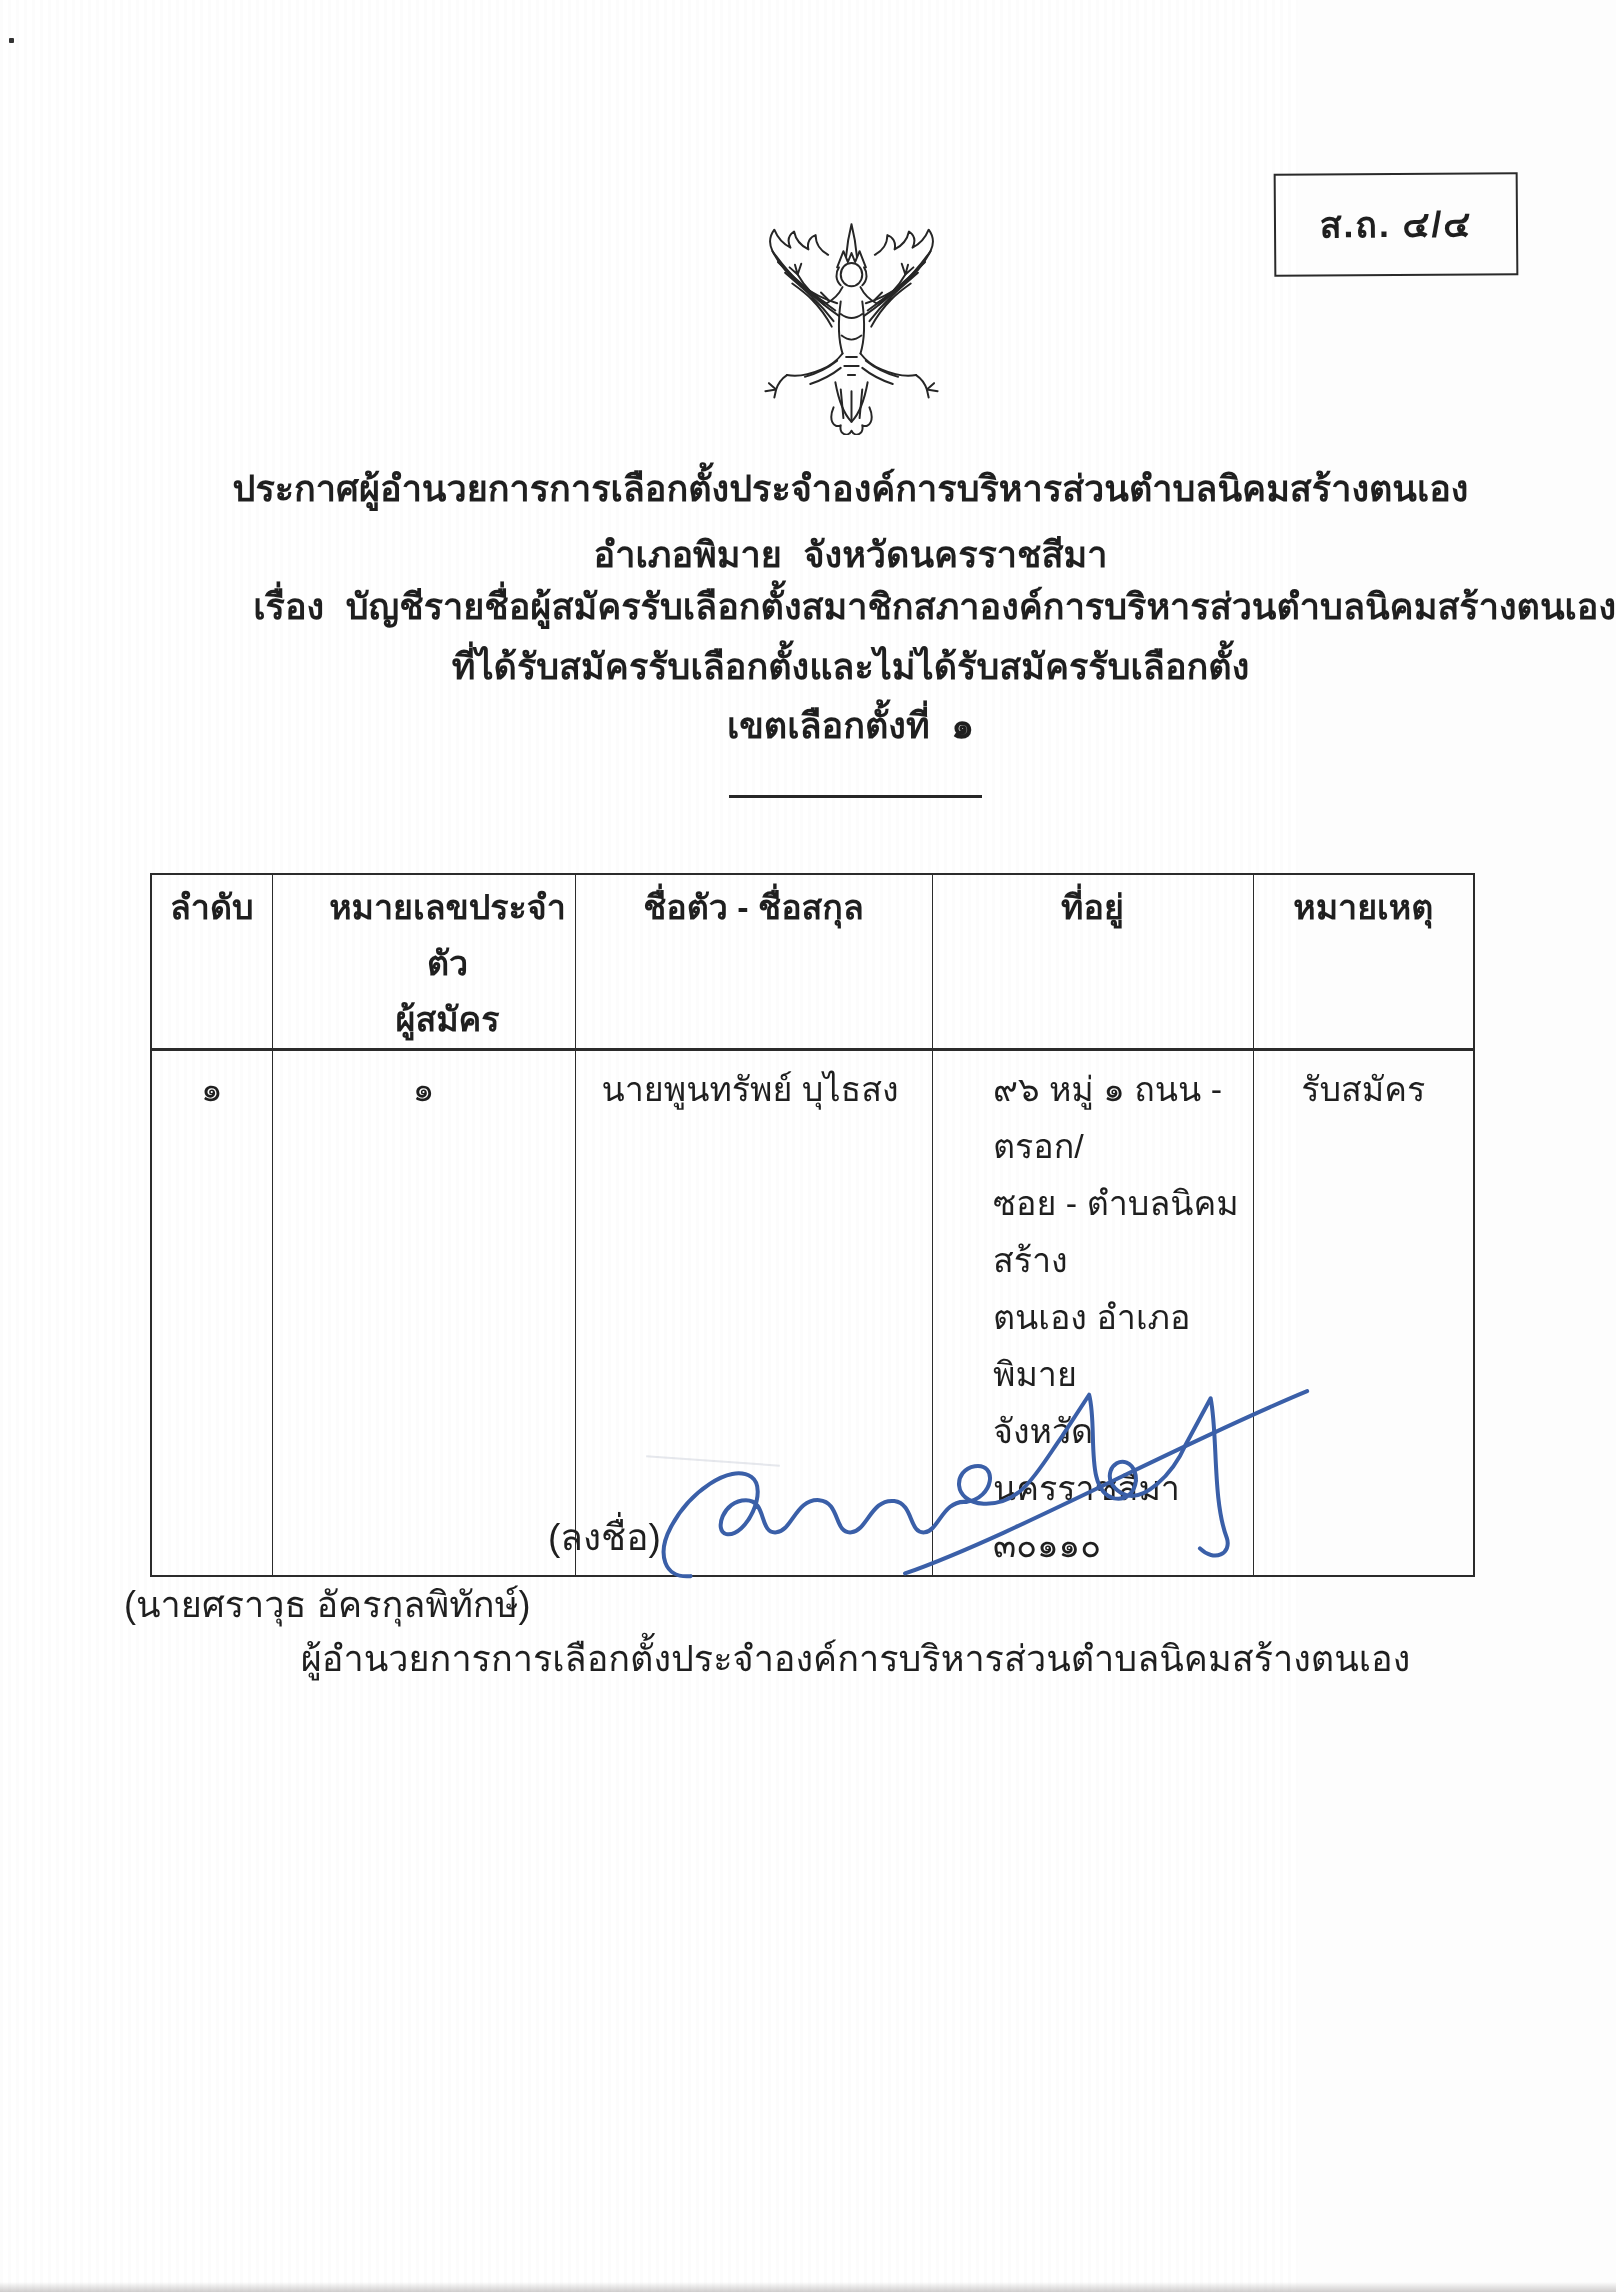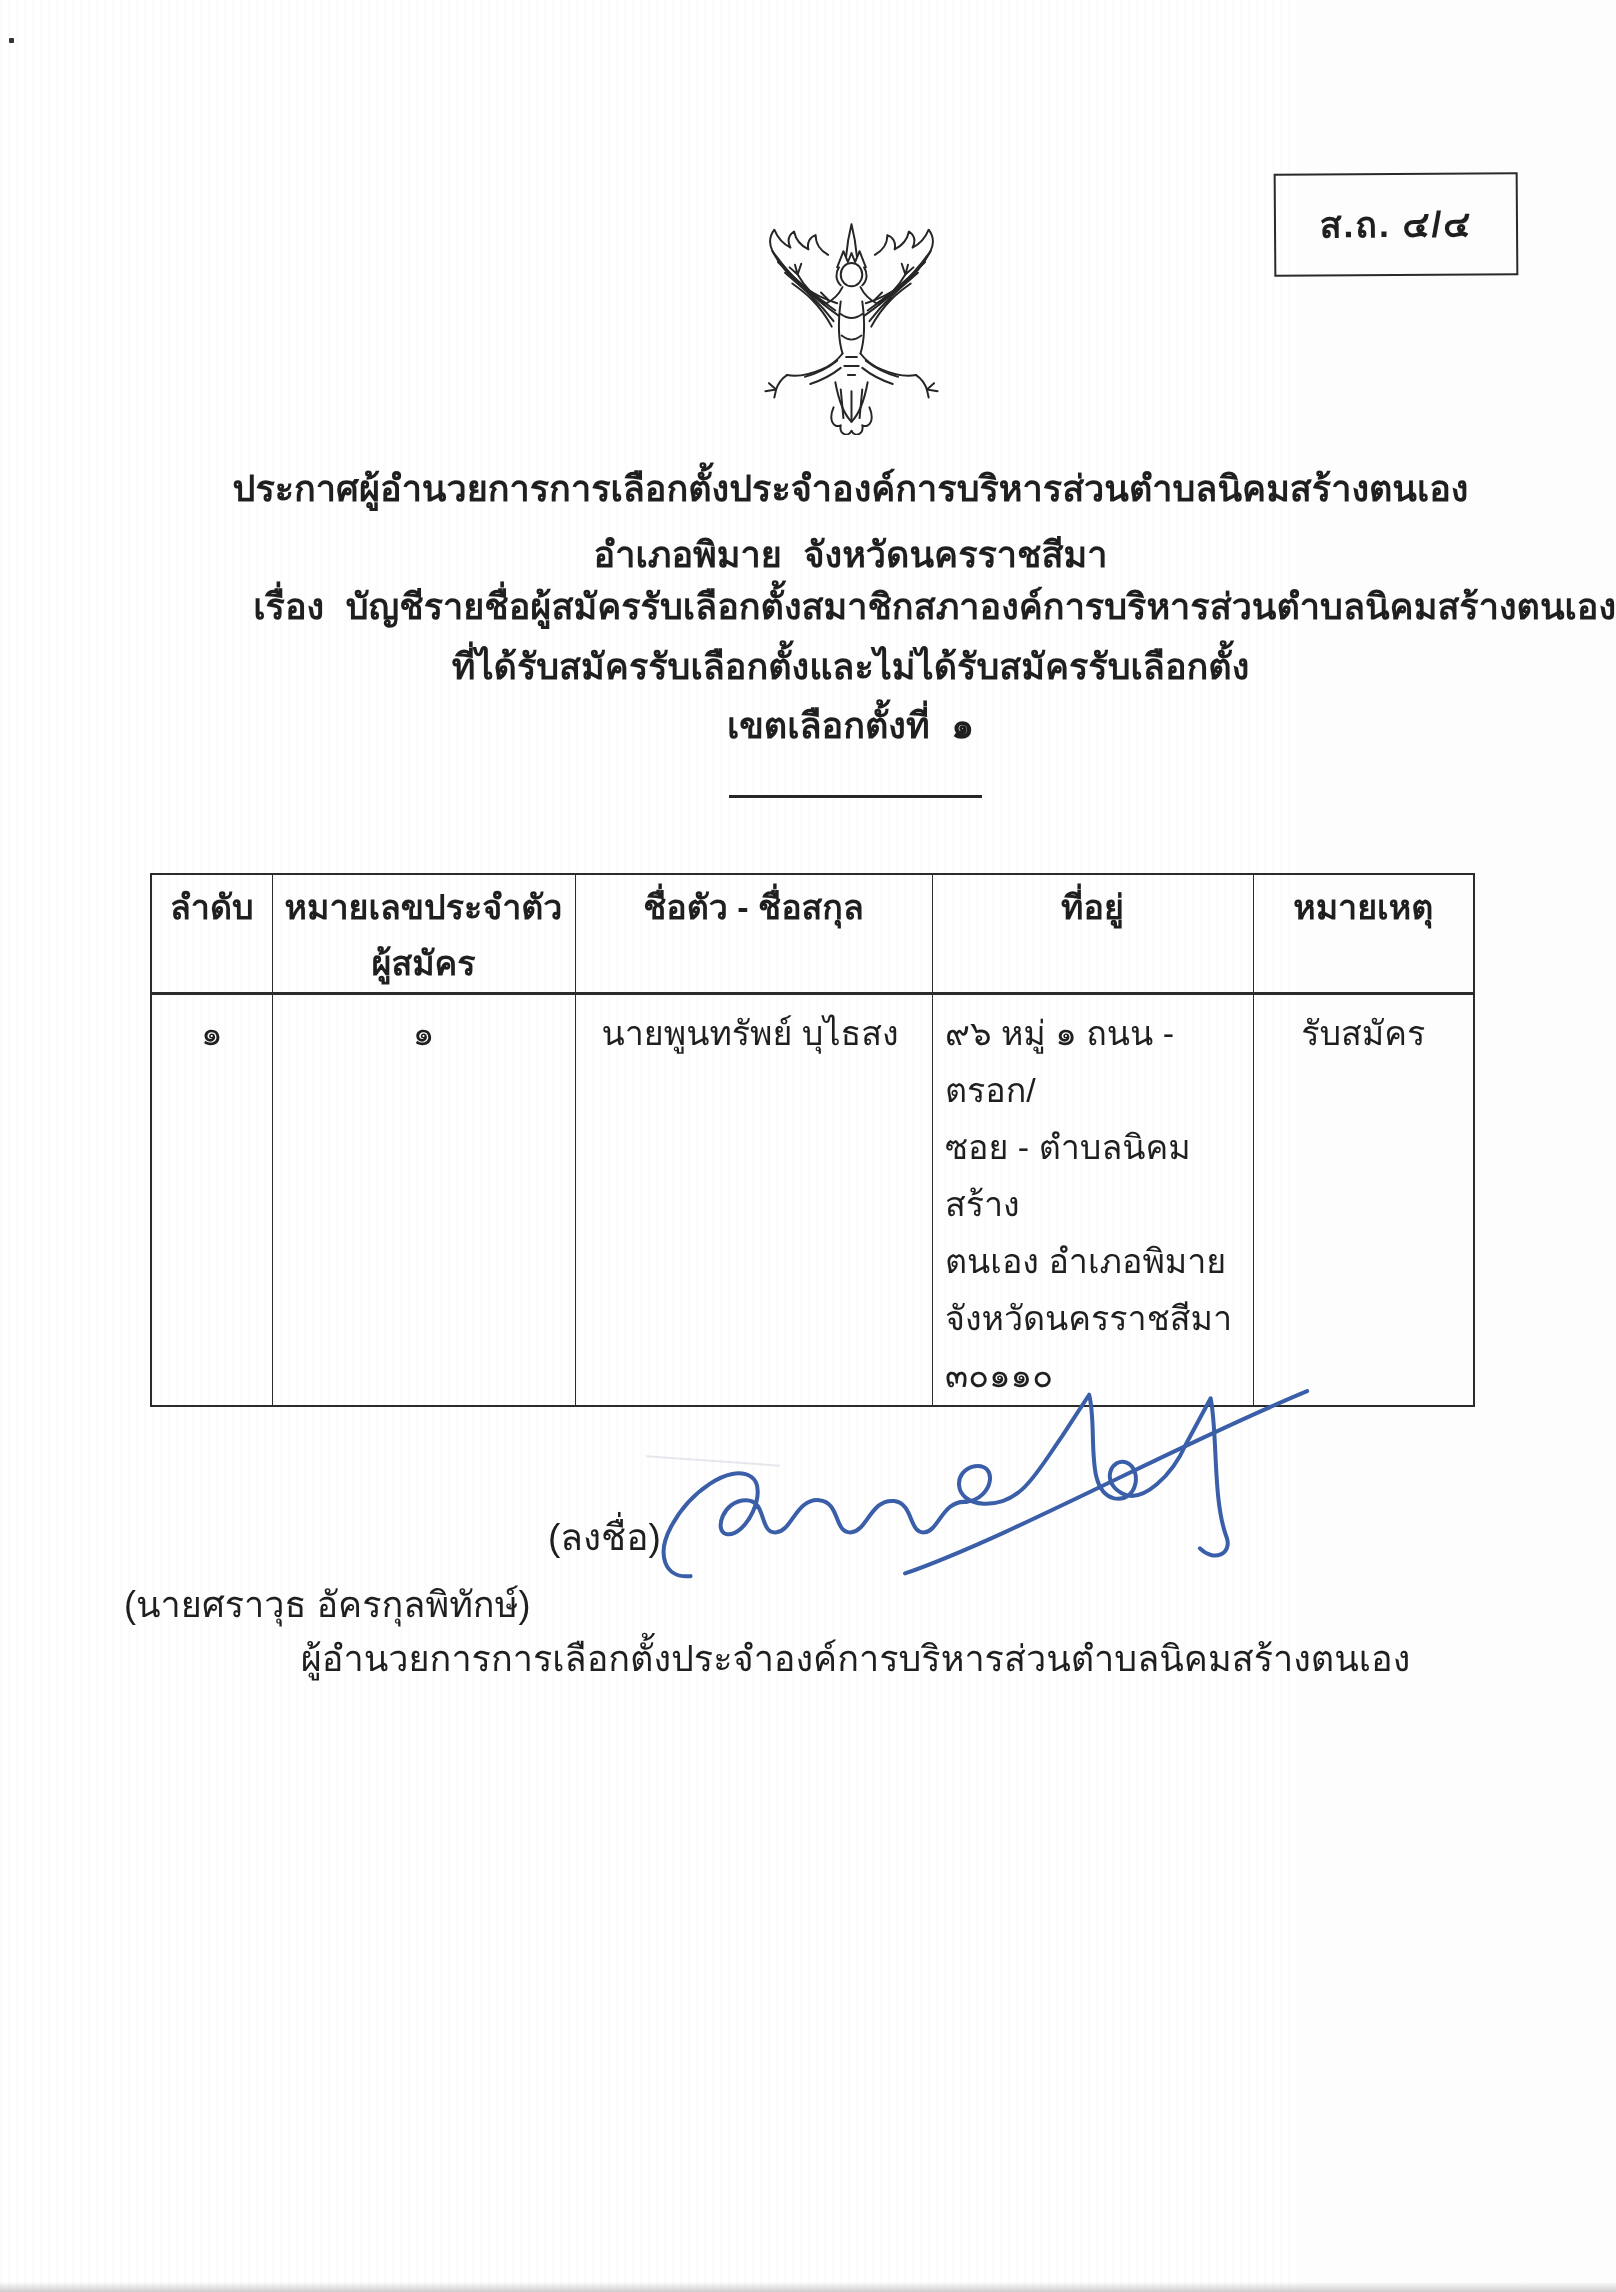--- a/index.html
+++ b/index.html
@@ -42,21 +42,21 @@
   table.doc{border:2.7px solid #2b2b2b;margin-top:6px;}
   tr.hdr td{
     height:111px;text-align:center;font-weight:700;
     padding-top:3.6px;line-height:56px;
     border-bottom:3.6px solid #2b2b2b;
   }
   tr.bdy td{height:292px;padding-top:10.7px;line-height:57px;}
   td.c-center{text-align:center;}
   td.c-name{text-align:left;padding-left:26px;}
   td.c-addr{text-align:left;padding-left:12.5px;}
-  .addr-line{display:block;}
+  .addr-line{display:block;padding-left:48px;}
   .date-line{position:absolute;left:399px;top:1346px;font-size:36px;word-spacing:9px;white-space:nowrap;}
   .sign-label{position:absolute;left:548px;top:1507px;font-size:37px;}
   .signature{position:absolute;left:636px;top:1384px;width:690px;height:210px;}
   .scan-hairline{
     position:absolute;left:646px;top:1460px;width:134px;height:1.8px;
     background:#9aa4b8;opacity:.25;transform:rotate(4deg);
   }
   .signer-name{position:absolute;left:124px;top:1576px;width:1433px;text-align:left;font-size:36px;white-space:nowrap;}
   .signer-pos{position:absolute;left:139px;top:1630px;width:1433px;text-align:center;font-size:36px;white-space:nowrap;}
 </style>

